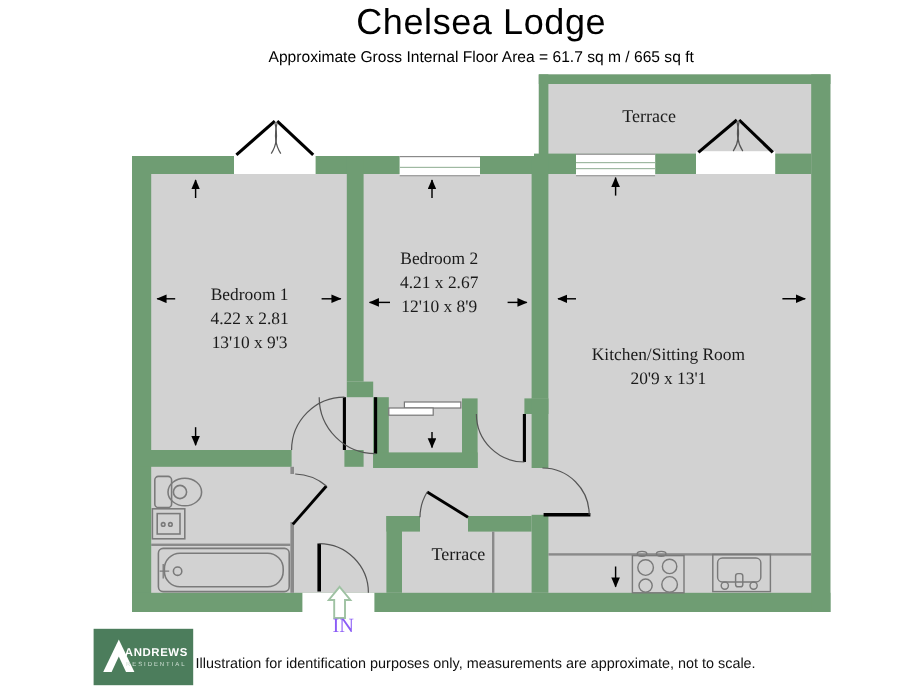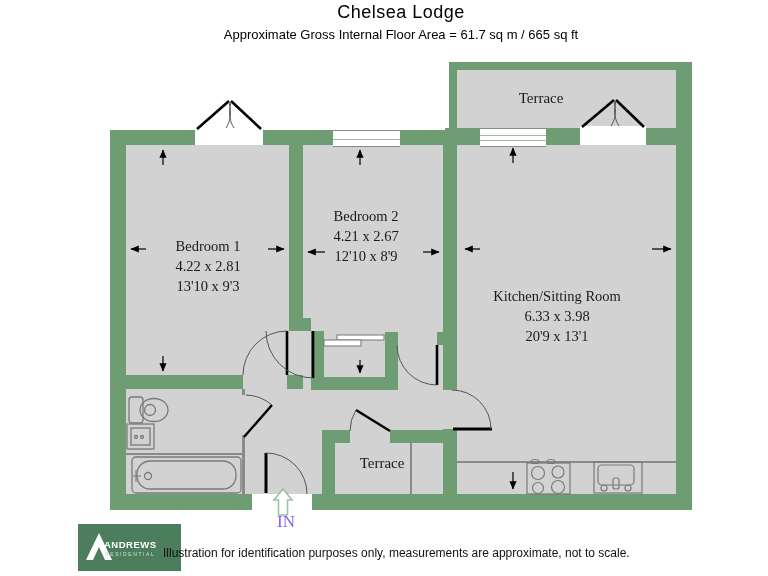--- a/index.html
+++ b/index.html
@@ -10,39 +10,39 @@
     color:#111;
   }
   :root{
     --wall:#6f9d73;
     --floor:#d2d2d2;
     --logo:#4c7d5c;
     --inarrow:#9fc2a3;
   }
   .abs{position:absolute;font-family:Liberation Serif, serif;}
   .header{position:absolute;left:110px;top:2px;width:582px;text-align:center;}
-  .title{font-size:18px;letter-spacing:.5px;color:#000;}
+  .title{font-size:30px;letter-spacing:.5px;color:#000;}
   .subtitle{font-size:13px;font-weight:normal;margin-top:4px;color:#000;}
   .floor{position:absolute;background:var(--floor);}
   .wall{position:absolute;background:var(--wall);}
   .opening{position:absolute;background:#ffffff;}
   .window{position:absolute;background:#ffffff;border-top:1.5px solid #8a8a8a;border-bottom:1.5px solid #8a8a8a;}
   .window .pane{position:absolute;left:0;right:0;top:50%;height:1px;background:#9fb9a2;}
   .thinline{position:absolute;background:#8a8a8a;}
   .room-label{
     position:absolute;transform:translateX(-50%);
     text-align:center;font-size:14.5px;line-height:20px;color:#1a1a1a;white-space:nowrap;
   }
   .single-label{
     position:absolute;transform:translateX(-50%);
     font-size:15px;color:#1a1a1a;white-space:nowrap;
   }
   .in-label{position:absolute;transform:translateX(-50%);font-size:17px;color:#8b5cf6;}
   svg.overlay{position:absolute;left:0;top:0;}
-  .logo-box{position:absolute;left:78px;top:524px;width:103px;height:47px;background:var(--logo);}
+  .logo-box{position:absolute;left:78px;top:524px;width:83px;height:47px;background:var(--logo);}
   .logo-text1{position:absolute;left:26px;top:15px;color:#fff;font-size:9.5px;font-weight:bold;letter-spacing:.5px;}
   .logo-text2{position:absolute;left:27px;top:27px;color:#cfe0d4;font-size:5px;letter-spacing:1.6px;}
   .disclaimer{position:absolute;left:163px;top:546px;font-size:12px;color:#111;}
 </style>
 </head>
 <body>
 
 <div class="header">
   <div class="title">Chelsea Lodge</div>
   <div class="subtitle">Approximate Gross Internal Floor Area = 61.7 sq m / 665 sq ft</div>
@@ -223,21 +223,20 @@
   </div>
 
   <div class="room-label" style="left:366px;top:206px;">
     <div>Bedroom 2</div>
     <div>4.21 x 2.67</div>
     <div>12'10 x 8'9</div>
   </div>
 
   <div class="room-label" style="left:557px;top:286px;">
     <div>Kitchen/Sitting Room</div>
-    <div>6.33 x 3.98</div>
     <div>20'9 x 13'1</div>
   </div>
 
   <div class="single-label" style="left:382px;top:455px;">Terrace</div>
 
   <div class="in-label" style="left:286px;top:512px;">IN</div>
 </div>
 
 <div class="logo-box">
   <svg width="83" height="47" viewBox="0 0 83 47" style="position:absolute;left:0;top:0;">

